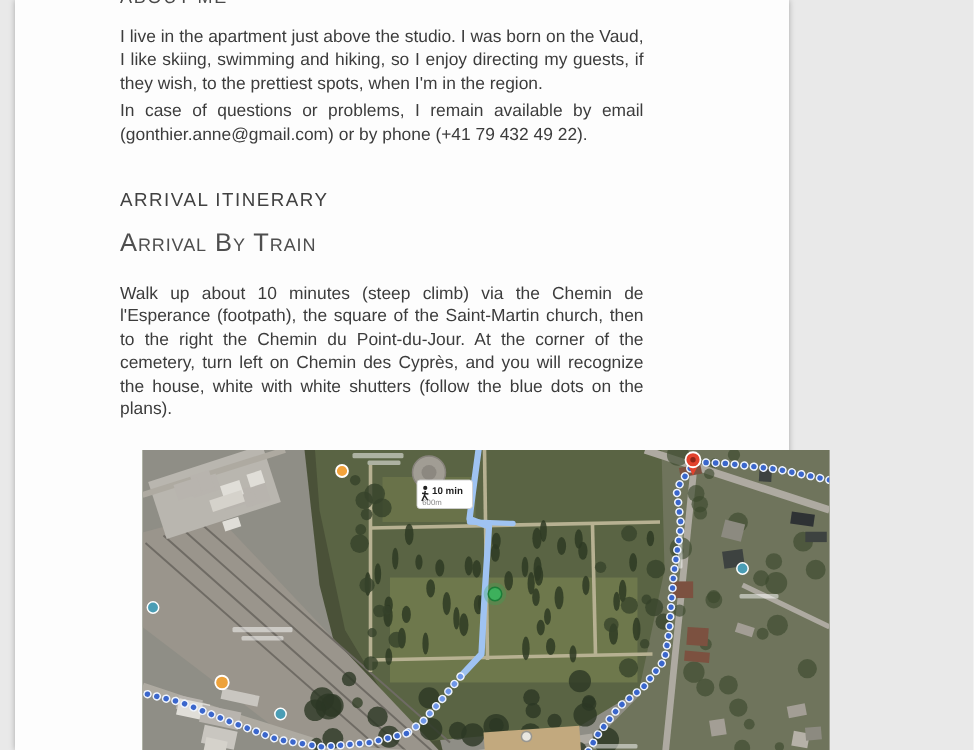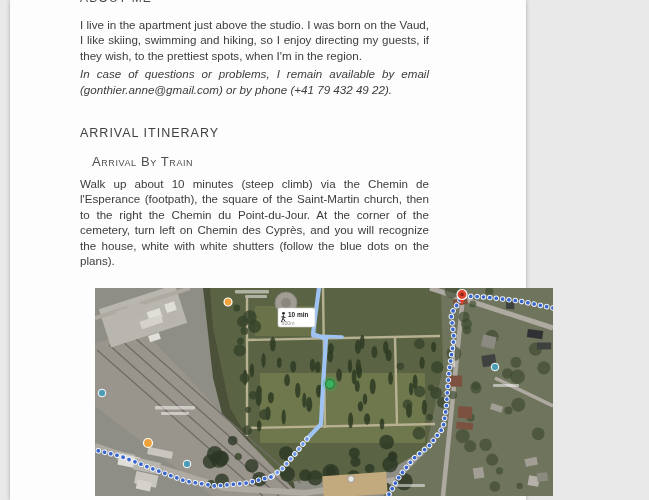--- a/index.html
+++ b/index.html
@@ -17,30 +17,30 @@
   .clip-head{
     position:relative;top:-9px;margin:0;
     font-size:12px;line-height:14px;font-weight:400;
     letter-spacing:1.2px;color:#4a4a4a;
   }
   p.body{
     font-size:11.6px;line-height:15.4px;text-align:justify;
     color:#3c3c3c;margin:4px 0 0 0;
   }
   p.body.first{margin-top:3px;}
-  p.body.p3{margin-top:3px;font-style:italic;}
-  p.body.walk{margin-top:8px;}
+  p.body.p3{margin-top:3px;}
+  p.body.walk{margin-top:20px;}
   h2.arrival{
     font-size:12.5px;line-height:14px;font-weight:400;
     letter-spacing:1px;color:#414141;margin:29px 0 16px 0;
   }
   h3.train{
-    font-size:13px;line-height:12px;font-weight:400;
+    font-size:17px;line-height:12px;font-weight:400;
     font-variant:small-caps;letter-spacing:0.6px;color:#4e4e4e;
-    margin:16px 0 0 12px;
+    margin:16px 0 0 0;
   }
   .map{
     margin:20px 0 0 15px;width:458px;height:208px;overflow:hidden;
     background:#6f745c;
   }
   .map svg{display:block;}
 </style>
 </head>
 <body>
 

